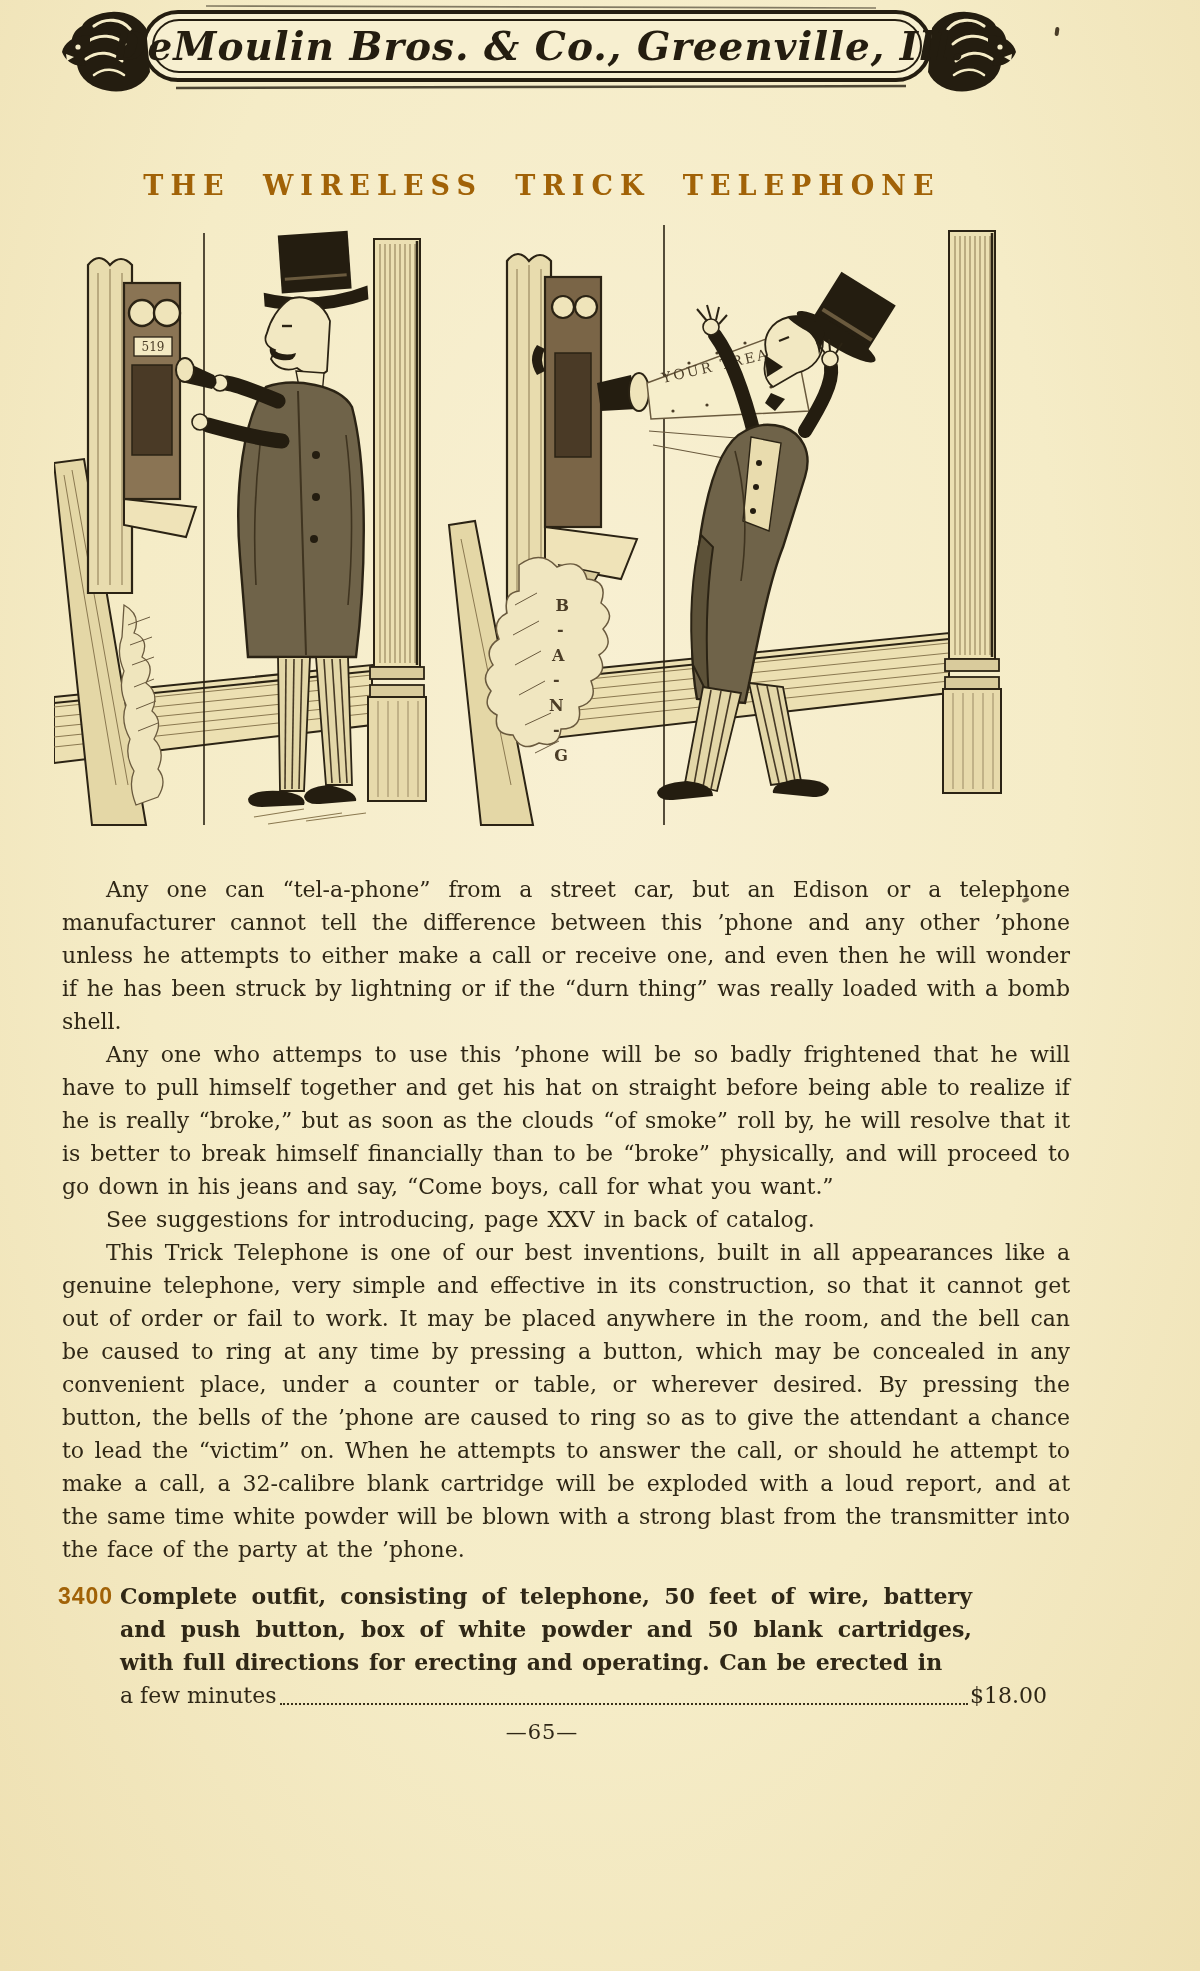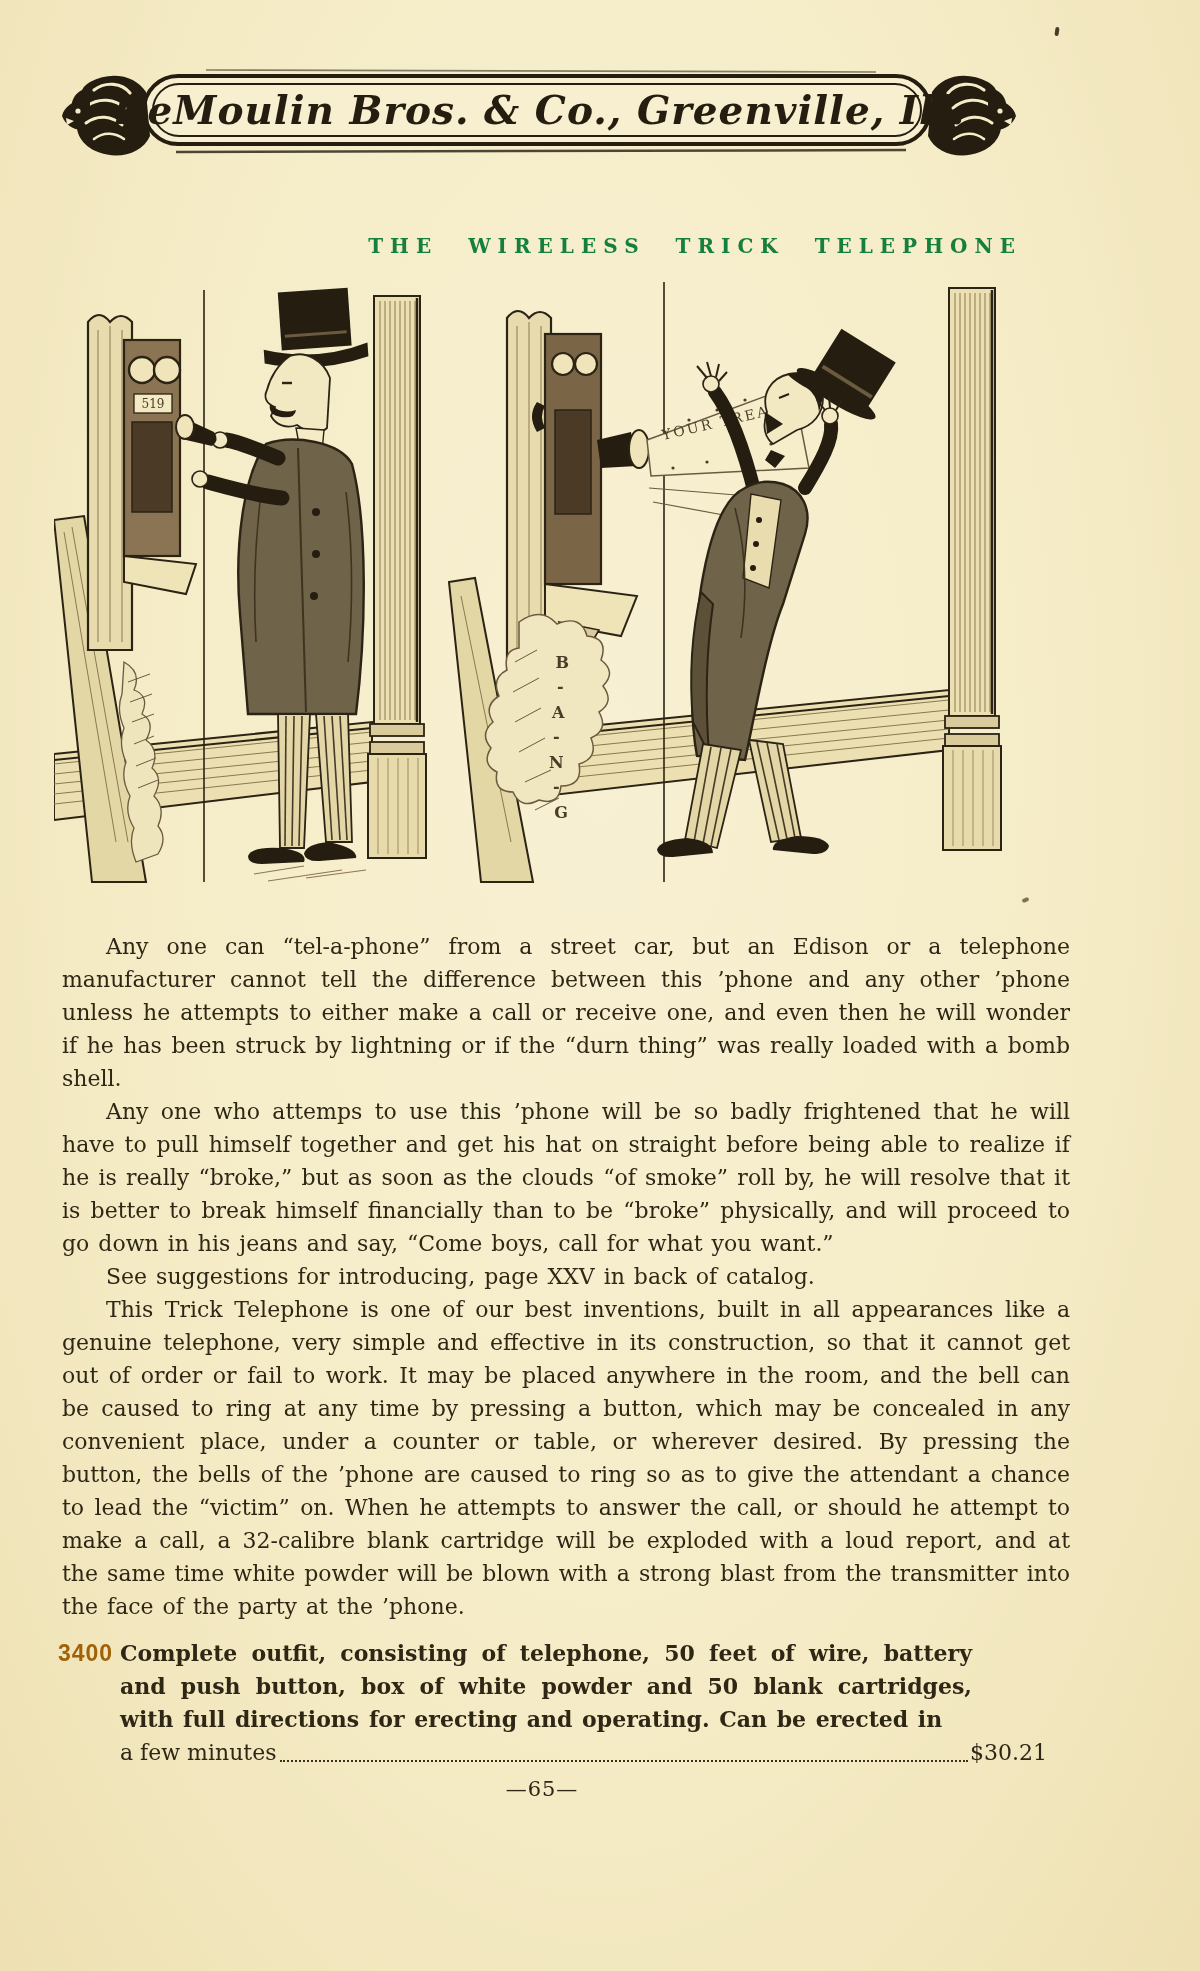--- a/index.html
+++ b/index.html
@@ -4,31 +4,31 @@
 <style>
   html,body{margin:0;padding:0;}
   body{
     width:1200px;height:1971px;overflow:hidden;position:relative;
     background:radial-gradient(ellipse at 50% 38%, #f8f0d3 0%, #f5ecc7 55%, #eee0b2 100%);
     font-family:"DejaVu Serif", serif;
     color:#2f2716;
   }
   .content{position:relative;width:1020px;margin-left:62px;}
   
-  .banner-wrap{padding-top:64px;margin-left:-6px;width:966px;}
+  .banner-wrap{margin-left:-6px;width:966px;}
   .banner-wrap svg{display:block;}
   .banner-text{
     font-family:"DejaVu Serif", serif;font-style:italic;font-weight:bold;
     font-size:39px;letter-spacing:1px;fill:#241d10;
   }
   
   .page-title{
-    margin:70px 0 0 0;text-align:right;
-    font-size:20px;font-weight:700;letter-spacing:7px;word-spacing:16px;
-    color:#15803d;width:960px;
+    margin:70px 0 0 0;text-align:center;
+    font-size:27px;font-weight:700;letter-spacing:7px;word-spacing:16px;
+    color:#a16207;width:960px;
   }
   
   .illos{margin:24px 0 0 -8px;width:985px;}
   .illos svg{display:block;}
   .scene-text{font-family:"DejaVu Serif", serif;fill:#4b3d27;}
   
   .bodytext{margin-top:18px;width:1008px;font-size:22px;line-height:33px;text-align:justify;}
   .bodytext p{margin:0;text-indent:44px;word-spacing:2px;}
   
   .catalog{margin-top:14px;width:985px;}
@@ -357,21 +357,21 @@
     <p>This Trick Telephone is one of our best inventions, built in all appearances like a genuine telephone, very simple and effective in its construction, so that it cannot get out of order or fail to work.  It may be placed anywhere in the room, and the bell can be caused to ring at any time by pressing a button, which may be concealed in any convenient place, under a counter or table, or wherever desired.  By pressing the button, the bells of the ’phone are caused to ring so as to give the attendant a chance to lead the “victim” on.  When he attempts to answer the call, or should he attempt to make a call, a 32-calibre blank cartridge will be exploded with a loud report, and at the same time white powder will be blown with a strong blast from the transmitter into the face of the party at the ’phone.</p>
   </div>
 
   <div class="catalog">
     <div class="cat-item">
       <span class="cat-num">3400</span>
       <p class="cat-desc">Complete outfit, consisting of telephone, 50 feet of wire, battery and push button, box of white powder and 50 blank cartridges, with full directions for erecting and operating.  Can be erected in</p>
       <div class="leader-row">
         <span class="leader-start">a few minutes</span>
         <span class="leader-dots"></span>
-        <span class="cat-price">$30.21</span>
+        <span class="cat-price">$18.00</span>
       </div>
     </div>
   </div>
 
   <div class="page-number">—65—</div>
 </div>
 
 <span class="speck s1"></span>
 <span class="speck s2"></span>
 

